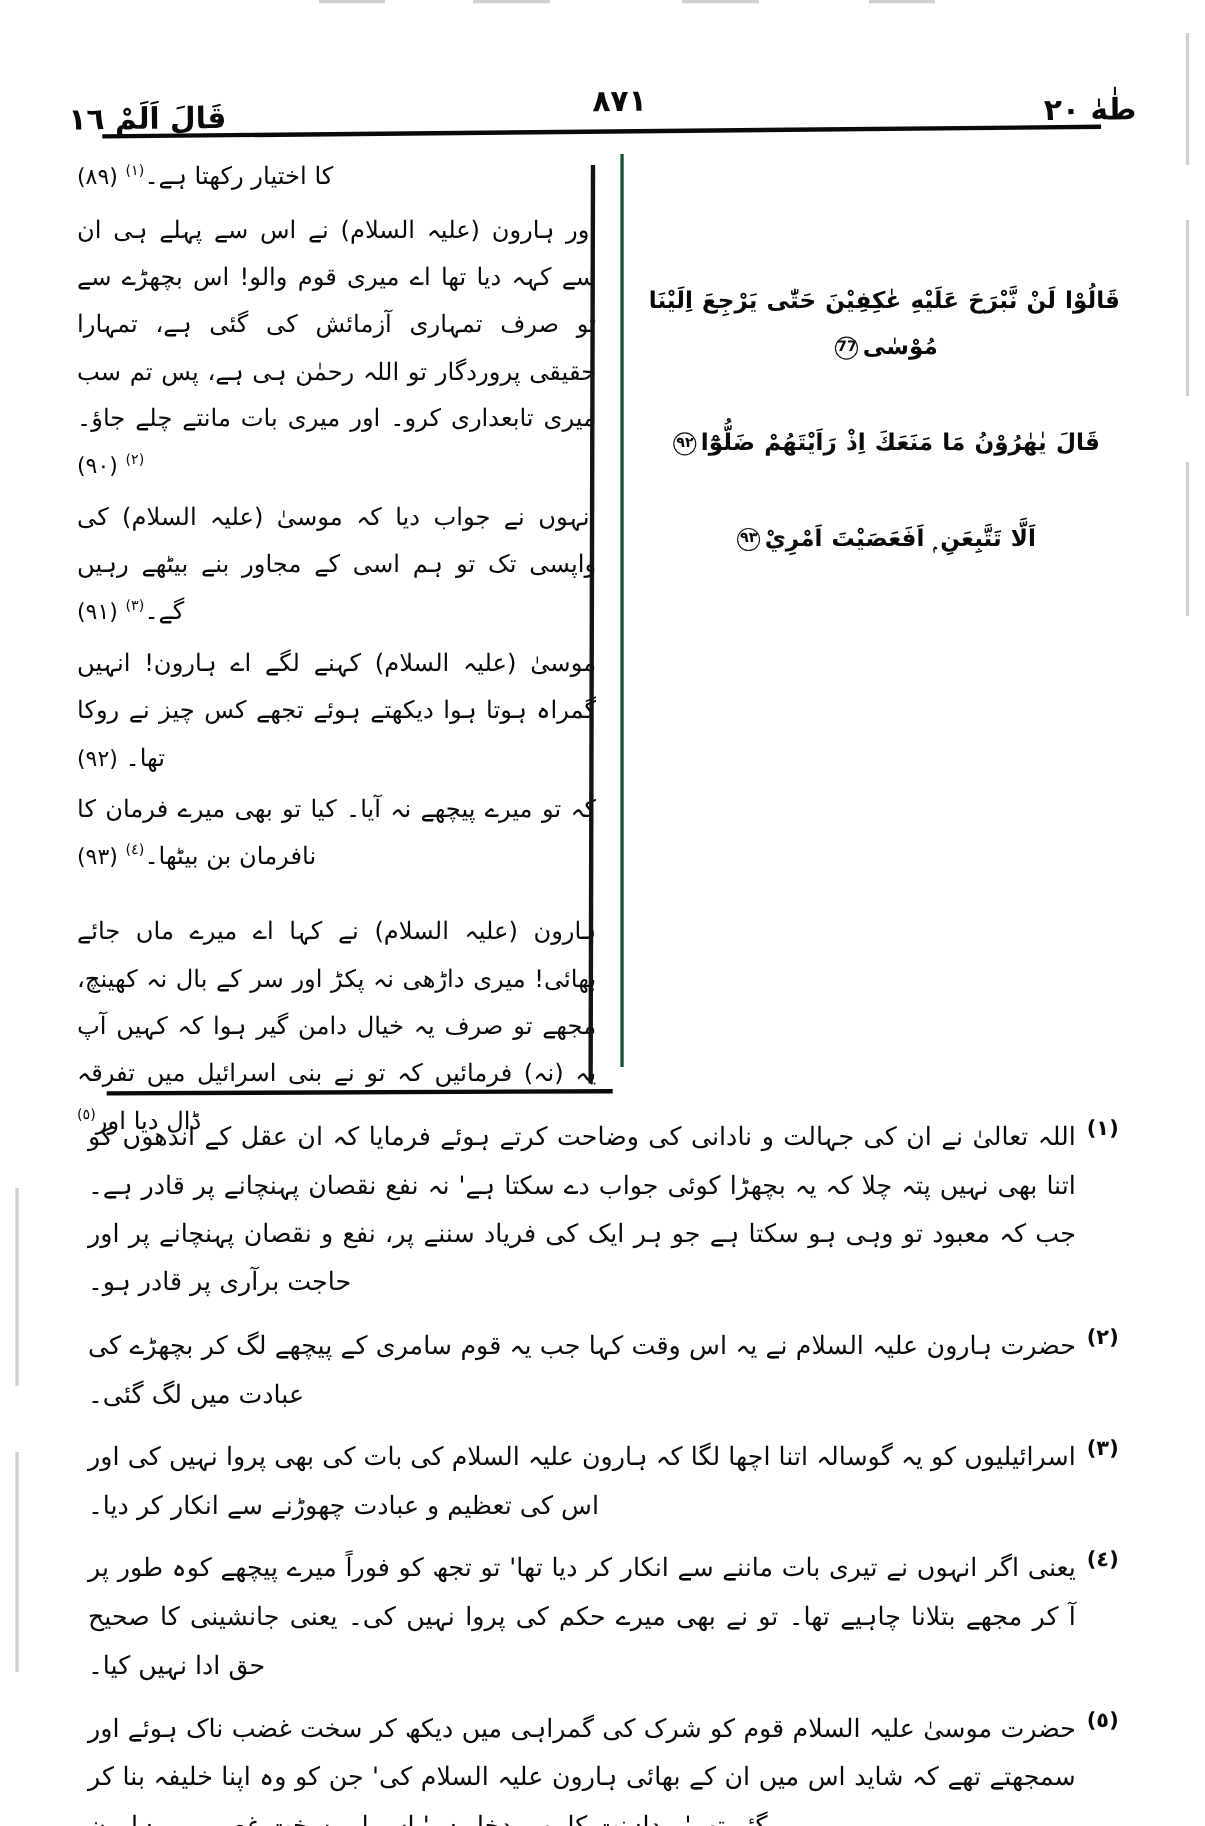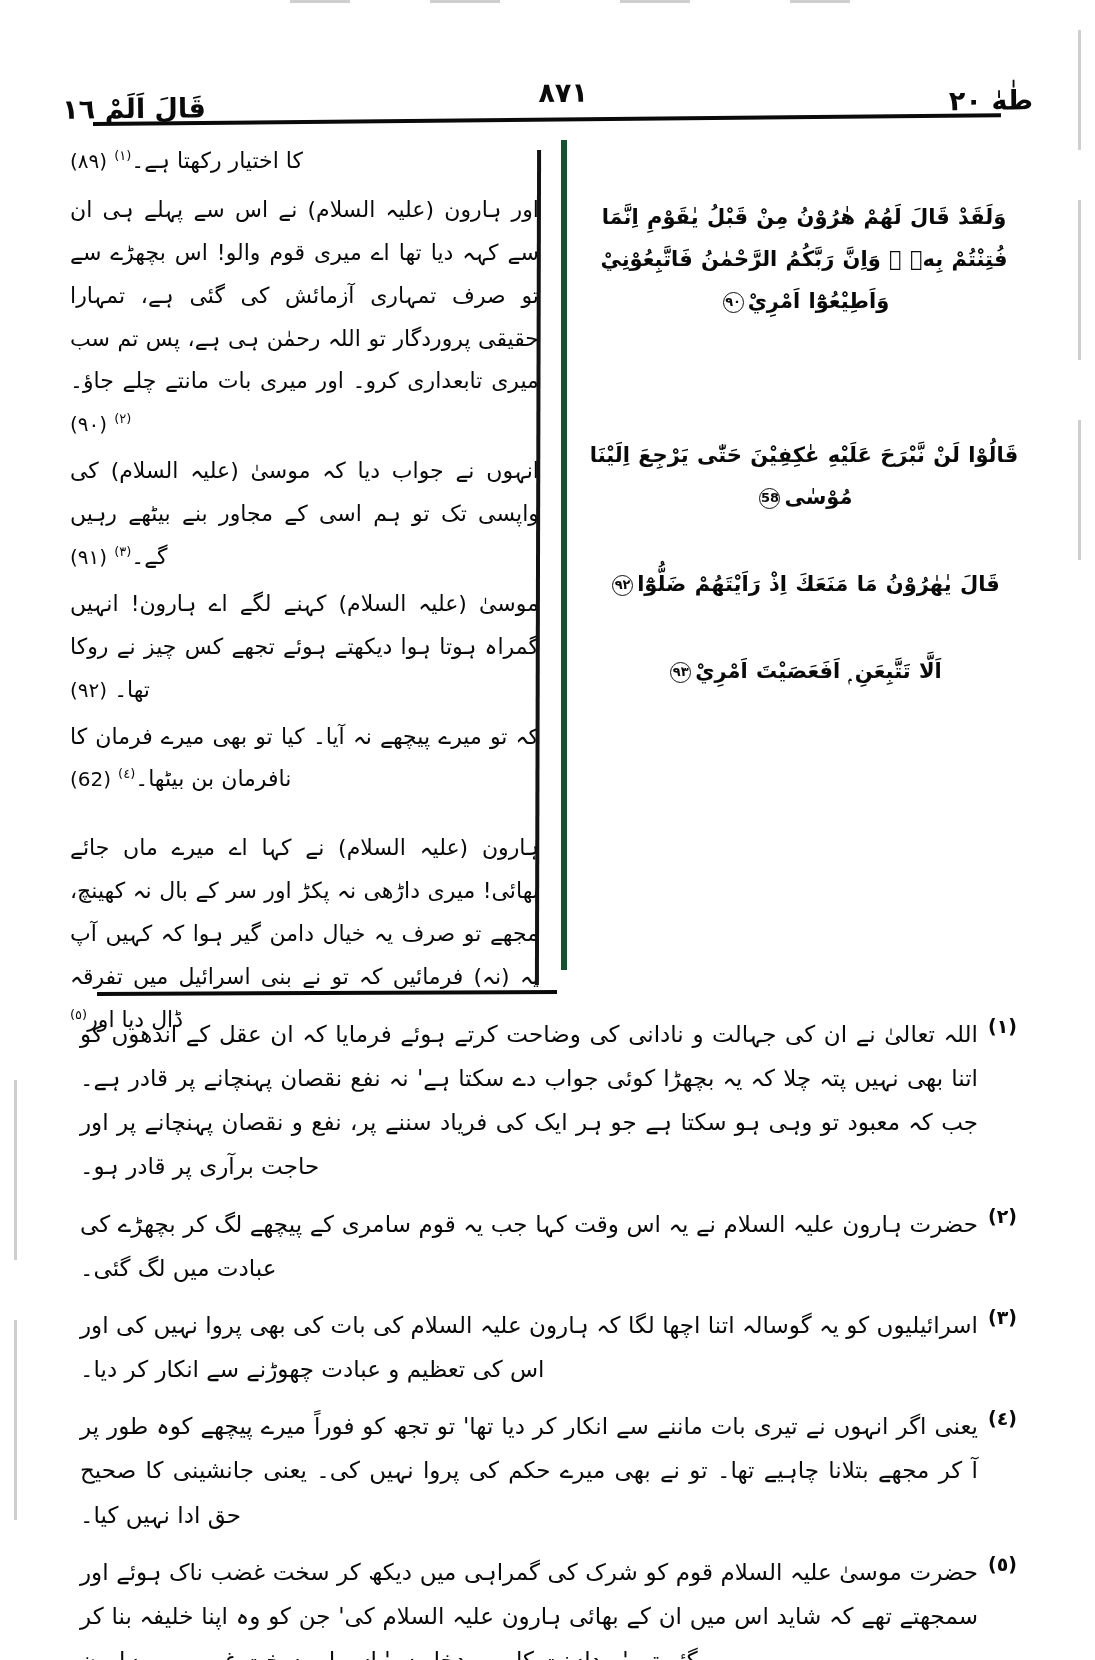--- a/index.html
+++ b/index.html
@@ -100,21 +100,21 @@
   
   .col-arabic {
     width: 48%;
     padding: 0 12px 0 20px;
     box-sizing: border-box;
   }
   .col-urdu {
     width: 52%;
     padding: 0 22px 0 8px;
     box-sizing: border-box;
-    border-right: 6px solid #14532d;
+    border-right: 3px solid #14532d;
   }
 
   .ayah {
     font-size: 21px;
     line-height: 2.0;
     text-align: center;
     font-weight: 600;
     word-spacing: 1px;
     direction: rtl;
   }
@@ -222,26 +222,23 @@
       <div class="hdr-surah">قَالَ اَلَمْ ١٦</div>
     </div>
   </div>
   <div class="header-rule"></div>
 
   <div class="body-area">
     <div class="columns">
 
       <div class="col-arabic">
 
-        <div class="ayah" style="margin-top:56px;">
-          <span>وَلَقَدْ قَالَ لَهُمْ هٰرُوْنُ مِنْ قَبْلُ يٰقَوْمِ اِنَّمَا فُتِنْتُمْ بِهٖ ۚ وَاِنَّ رَبَّكُمُ الرَّحْمٰنُ فَاتَّبِعُوْنِيْ وَاَطِيْعُوْٓا اَمْرِيْ</span><span class="marker">٩٠</span>
-        </div>
 
         <div class="ayah" style="margin-top:112px;">
-          <span>قَالُوْا لَنْ نَّبْرَحَ عَلَيْهِ عٰكِفِيْنَ حَتّٰى يَرْجِعَ اِلَيْنَا مُوْسٰى</span><span class="marker">58</span>
+          <span>قَالُوْا لَنْ نَّبْرَحَ عَلَيْهِ عٰكِفِيْنَ حَتّٰى يَرْجِعَ اِلَيْنَا مُوْسٰى</span><span class="marker">77</span>
         </div>
 
         <div class="ayah" style="margin-top:45px;">
           <span>قَالَ يٰهٰرُوْنُ مَا مَنَعَكَ اِذْ رَاَيْتَهُمْ ضَلُّوْٓا</span><span class="marker">٩٢</span>
         </div>
 
         <div class="ayah" style="margin-top:45px;">
           <span>اَلَّا تَتَّبِعَنِ ۭ اَفَعَصَيْتَ اَمْرِيْ</span><span class="marker">٩٣</span>
         </div>
 
@@ -265,21 +262,21 @@
           <span class="vnum">(٩١)</span>
         </div>
 
         <div class="urdu-par" style="margin-top:4px;">
           <span>موسیٰ (علیہ السلام) کہنے لگے اے ہارون! انہیں گمراہ ہوتا ہوا دیکھتے ہوئے تجھے کس چیز نے روکا تھا۔</span><span class="fnref"></span>
           <span class="vnum">(٩٢)</span>
         </div>
 
         <div class="urdu-par" style="margin-top:4px;">
           <span>کہ تو میرے پیچھے نہ آیا۔ کیا تو بھی میرے فرمان کا نافرمان بن بیٹھا۔</span><span class="fnref">(٤)</span>
-          <span class="vnum">(62)</span>
+          <span class="vnum">(٩٣)</span>
         </div>
 
         <div class="urdu-par" style="margin-top:26px;">
           <span>ہارون (علیہ السلام) نے کہا اے میرے ماں جائے بھائی! میری داڑھی نہ پکڑ اور سر کے بال نہ کھینچ، مجھے تو صرف یہ خیال دامن گیر ہوا کہ کہیں آپ یہ (نہ) فرمائیں کہ تو نے بنی اسرائیل میں تفرقہ ڈال دیا اور</span><span class="fnref">(٥)</span>
           <span class="vnum"></span>
         </div>
 
       </div>
 
     </div>

